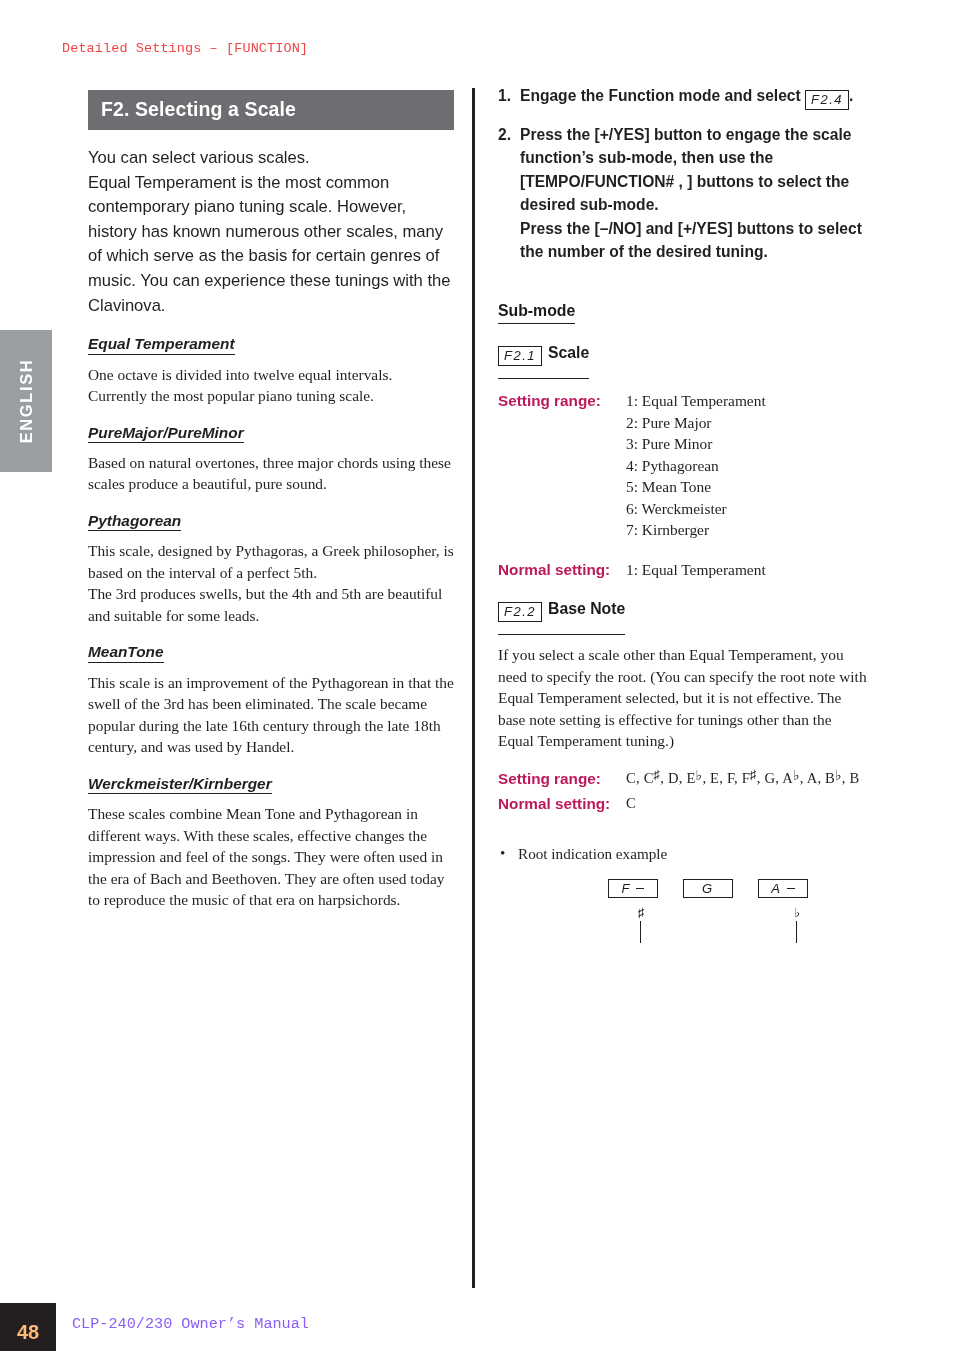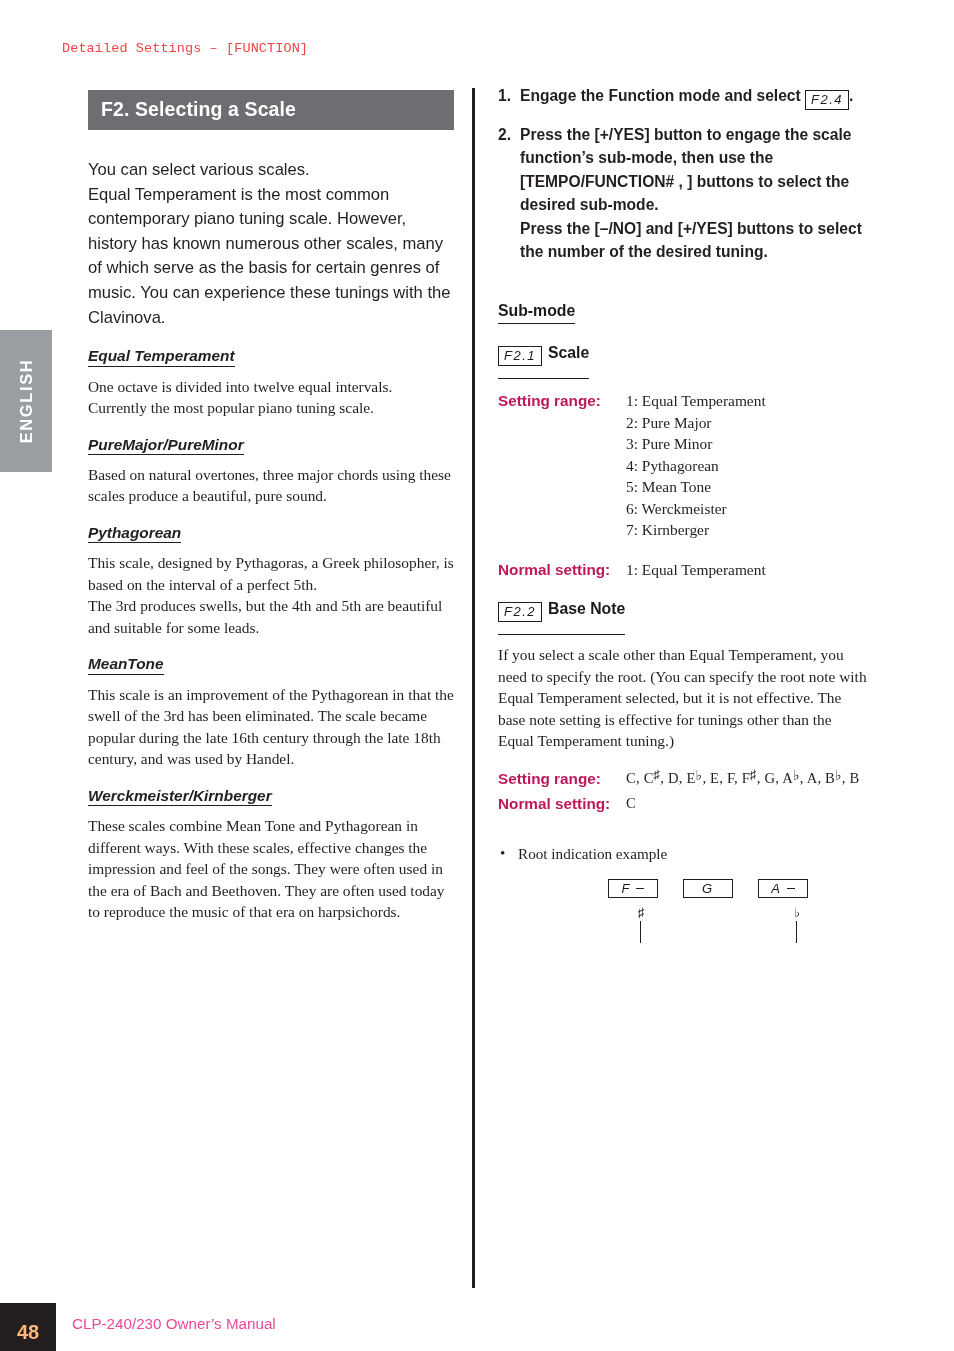--- a/index.html
+++ b/index.html
@@ -75,21 +75,21 @@
   }
 
   
   .title-bar {
     background: #6d6e71;
     color: #ffffff;
     font-size: 19.5px;
     font-weight: bold;
     padding: 8px 0 9px 13px;
     letter-spacing: .1px;
-    margin-bottom: 28px;
+    margin-bottom: 16px;
   }
 
   
   .intro {
     font-family: "Liberation Sans", sans-serif;
     font-size: 16.6px;
     line-height: 24.6px;
     color: #231f20;
   }
 
@@ -271,23 +271,23 @@
     font-size: 20px;
     font-weight: bold;
     display: flex;
     align-items: center;
     justify-content: center;
   }
   .footer-text {
     position: absolute;
     left: 72px;
     top: 1315px;
-    font-family: Liberation Sans, sans-serif;
+    font-family: Liberation Mono, monospace;
     font-size: 15.2px;
-    color: #ec4899;
+    color: #8b5cf6;
   }
 </style>
 </head>
 <body>
 
 <div class="running-head">Detailed Settings – [FUNCTION]</div>
 
 <div class="side-tab">
   <span>ENGLISH</span>
 </div>

